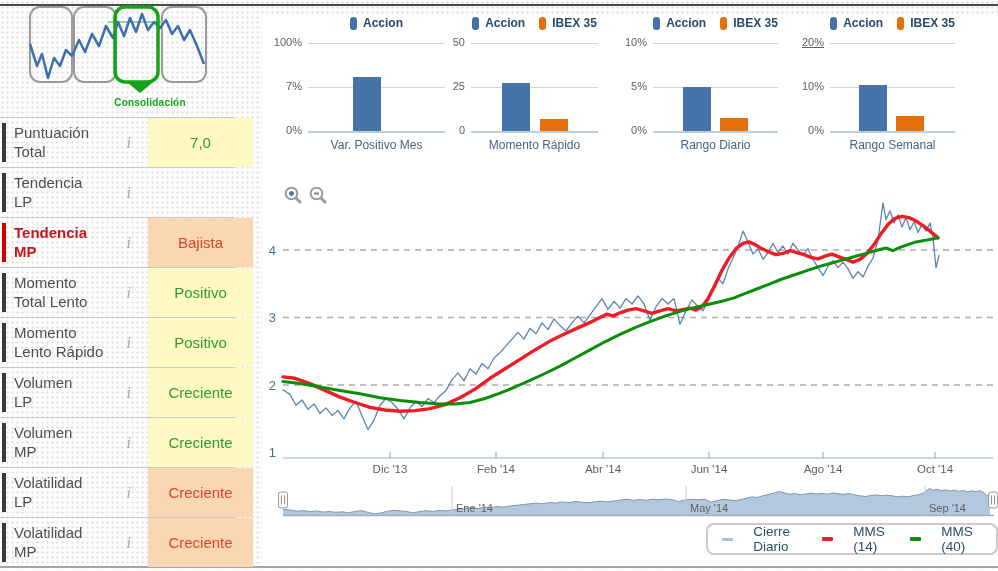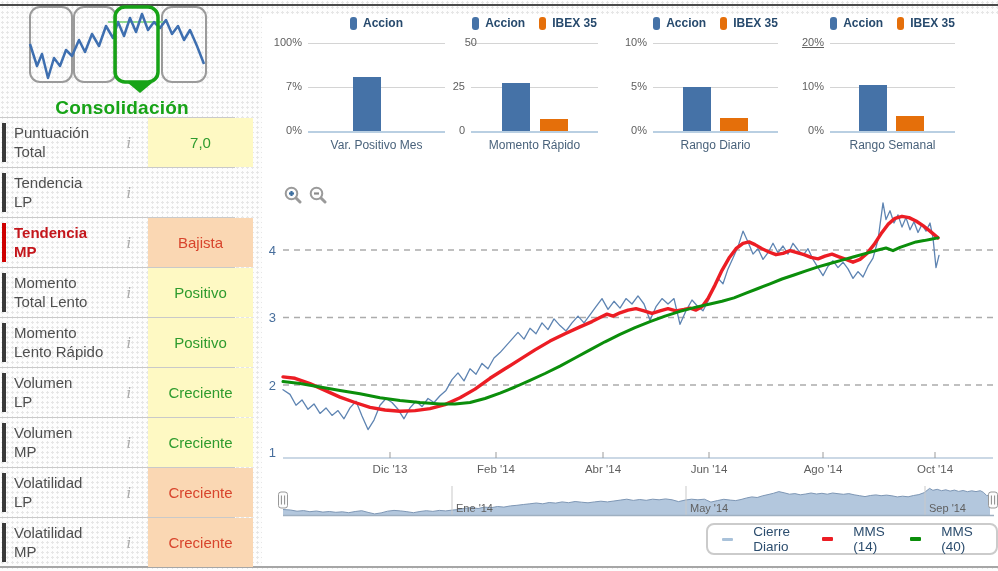--- a/index.html
+++ b/index.html
@@ -12,22 +12,22 @@
     background-size:5px 5px;
     position:relative; overflow:hidden;
   }
   #app{ position:absolute; inset:0; width:998px; height:571px; }
   .top-rule{ position:absolute; left:0; top:4px; width:998px; height:2px; background:#4a4a4a; }
   .bottom-rule{ position:absolute; left:0; top:566px; width:998px; height:2px; background:#a6a6a6; }
   .white-panel{ position:absolute; left:262px; top:14px; width:736px; height:552px; background:#ffffff; }
 
   
   #pattern-widget{ position:absolute; left:0; top:0; width:260px; height:118px; }
-  #pattern-label{ position:absolute; left:42px; top:97px; width:160px; text-align:center;
-    font-size:19px; font-weight:bold; color:#17a317; letter-spacing:.2px; }
+  #pattern-label{ position:absolute; left:70px; top:97px; width:160px; text-align:center;
+    font-size:10px; font-weight:bold; color:#17a317; letter-spacing:.2px; }
 
   
   #indicators{ position:absolute; left:0; top:117px; width:235px; }
   .ind-row{ position:relative; height:50px; border-top:1px solid #c9c9c9; }
   .ind-bar{ position:absolute; left:2px; top:5px; bottom:5px; width:4px; background:#3a3a3a; }
   .ind-row.hl .ind-bar{ background:#ce0000; }
   .ind-label{ position:absolute; left:14px; top:0; height:100%; width:104px;
     display:flex; flex-direction:column; justify-content:center;
     font-size:15px; line-height:1.25; color:#4f4f4f; }
   .ind-row.hl .ind-label{ font-weight:bold; color:#c4161c; }
@@ -195,21 +195,21 @@
           <div class="item">
             <div class="sw" style="background: rgb(69, 114, 167);"></div>
             <div class="lab">Accion</div>
           </div>
           <div class="item">
             <div class="sw" style="background: rgb(229, 111, 10);"></div>
             <div class="lab">IBEX 35</div>
           </div>
         </div>
         <div class="mini-grid" style="left: 42px; width: 127px; top: 29px;"></div>
-        <div class="mini-ylab" style="left: 12px; top: 22px;">50</div>
+        <div class="mini-ylab" style="left: 0px; top: 22px;">50</div>
         <div class="mini-grid" style="left: 42px; width: 127px; top: 73px;"></div>
         <div class="mini-ylab" style="left: 0px; top: 66px;">25</div>
         <div class="mini-axis" style="left: 42px; width: 127px; top: 117px;"></div>
         <div class="mini-ylab" style="left: 0px; top: 110px;">0</div>
         <div class="mini-bar" style="left: 73.085px; top: 69.48px; height: 47.52px; background: rgb(69, 114, 167);"></div>
         <div class="mini-bar" style="left: 111.185px; top: 104.68px; height: 12.32px; background: rgb(229, 111, 10);"></div>
         <div class="mini-title" style="left: 42px; width: 127px;">Momento Rápido</div>
       </div>
       <div class="mini-card" style="left: 611px; width: 167px;">
         <div class="mini-legend" style="left: 42px; width: 125px;">

